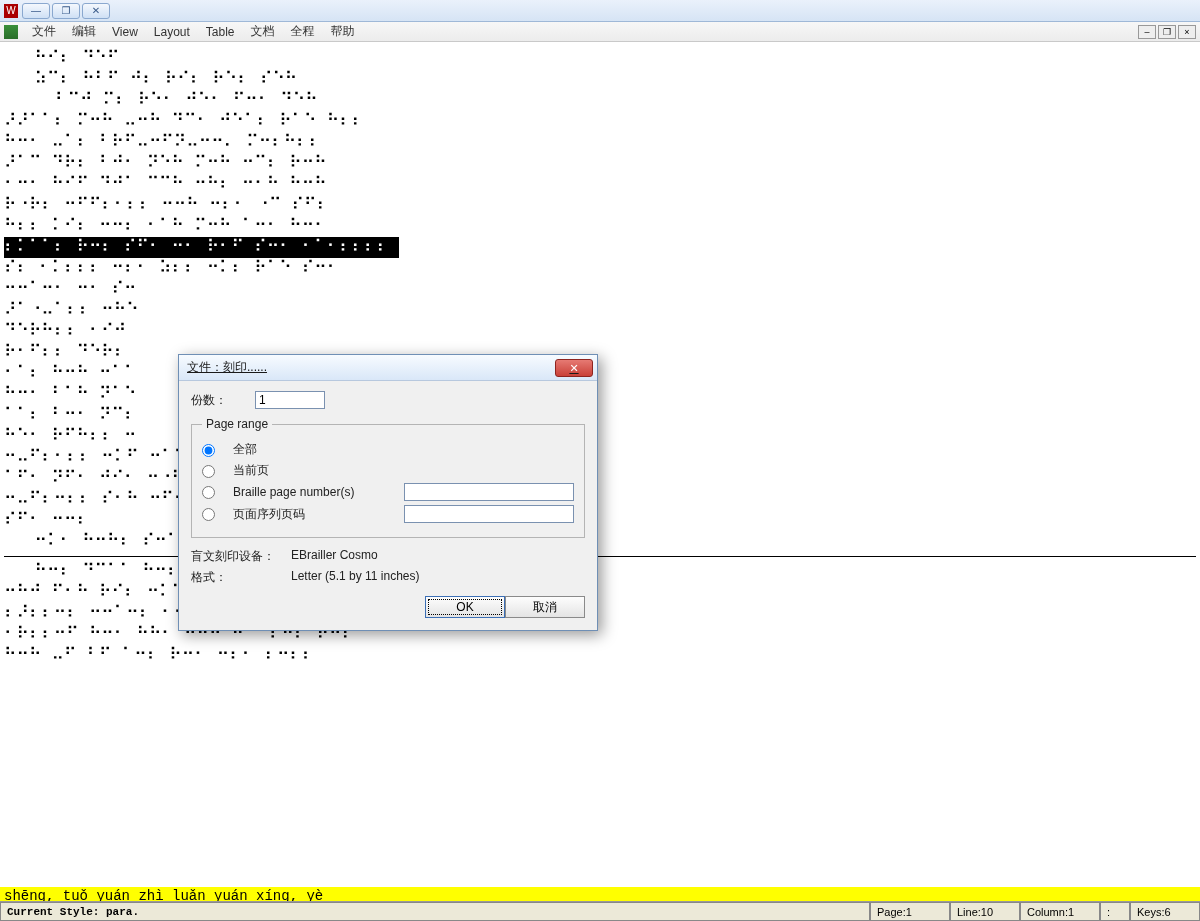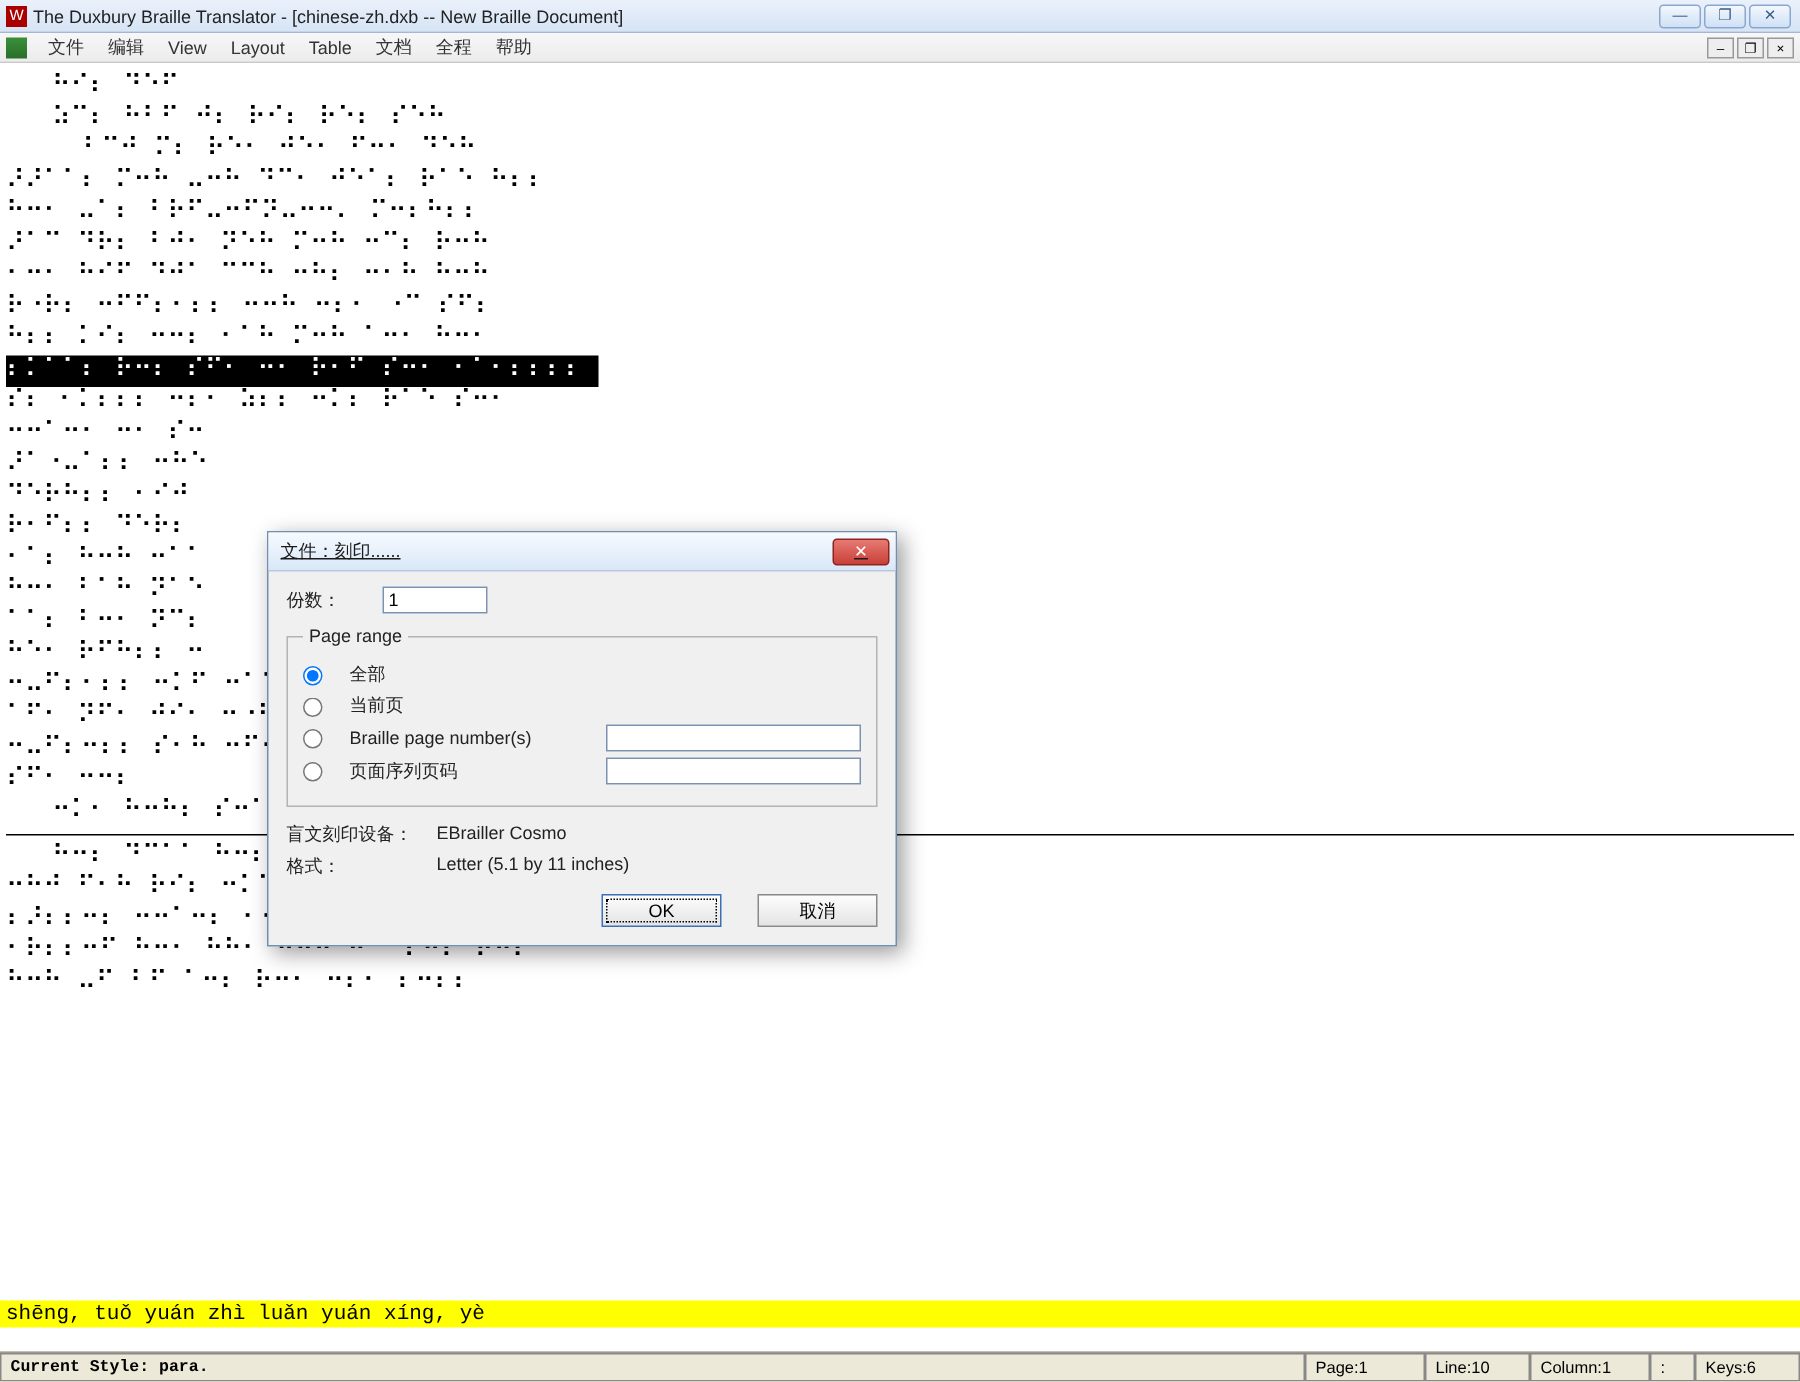--- a/index.html
+++ b/index.html
@@ -78,21 +78,21 @@
     background:#000; color:#fff;
     display:inline-block;
   }
   .page-rule {
     border-top:1px solid #000;
     margin: 4px 0;
   }
   
   .translation-bar {
     position:absolute;
-    left:0; right:0; bottom:36px;
+    left:0; right:0; bottom:16px;
     height:18px;
     background:#ffff00;
     font-family:"Courier New",monospace;
     font-size:14px;
     color:#000;
     padding-left:4px;
     line-height:18px;
     white-space:pre;
   }
   
@@ -157,41 +157,40 @@
   .radio-row { display:flex; align-items:center; margin:4px 0; gap:18px;}
   .radio-row input[type=radio]{margin-top:1px;}
   .radio-row .field-input {
     width:170px; height:18px;
     border:1px solid #7a91b0; background:#fff;
     margin-left:auto;
   }
   .info-row { display:flex; margin:4px 0;}
   .info-row .k { width:100px;}
   .dlg-buttons {
-    display:flex; justify-content:flex-end; gap:24px;
+    display:flex; justify-content:flex-end; gap:0;
     margin-top:10px;
   }
   .dlg-buttons button {
     width:80px; height:22px;
     background:linear-gradient(#fdfdfd,#e4e4e4);
     border:1px solid #8a8a8a;
     font-size:12px;
   }
   .dlg-buttons button.default{
     outline:1px dotted #000;
     outline-offset:-4px;
     border:1px solid #3c6fb5;
   }
 </style>
 </head>
 <body>
 
 <div class="titlebar">
   <span class="app-icon">W</span>
-  <span class="title">The Duxbury Braille Translator - [chinese-zh.dxb -- New Braille Document]</span>
   <div class="win-controls">
     <div class="win-btn">—</div>
     <div class="win-btn">❐</div>
     <div class="win-btn">✕</div>
   </div>
 </div>
 
 <div class="menubar">
   <span class="doc-icon"></span>
   <span class="menu-item">文件</span>

